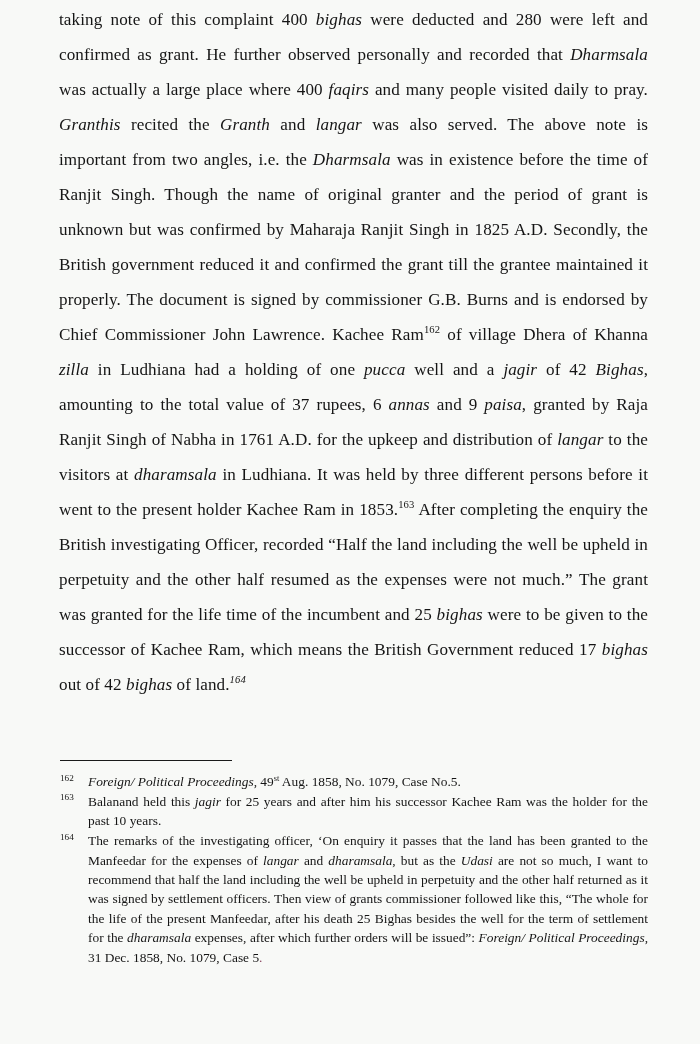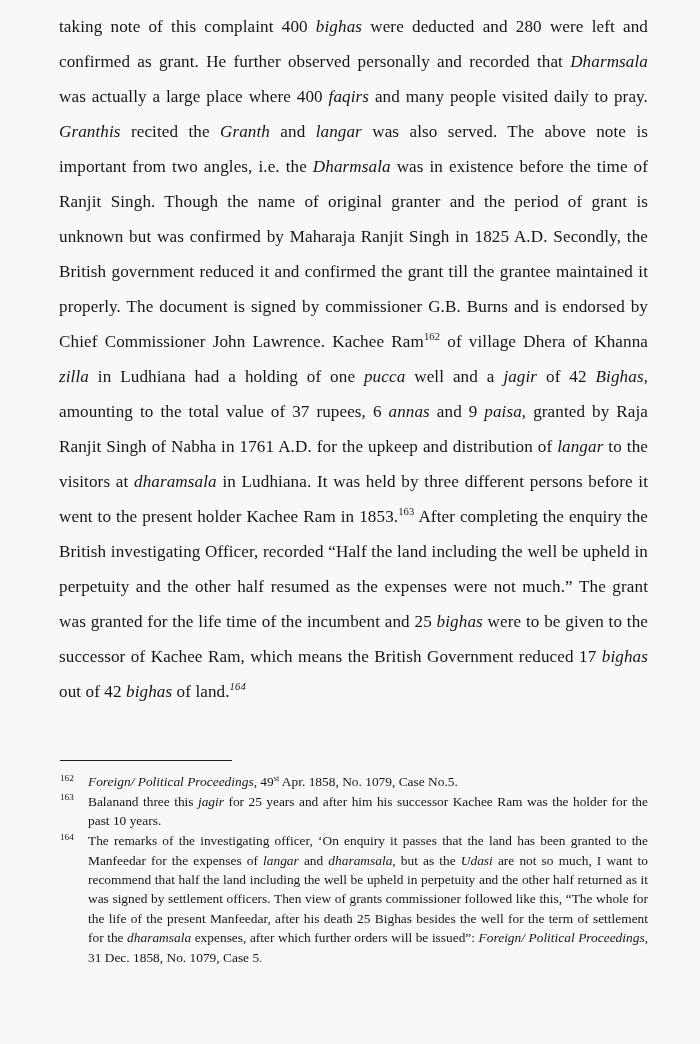--- a/index.html
+++ b/index.html
@@ -30,21 +30,21 @@
     line-height: 35px;
     text-align: justify;
     text-justify: inter-word;
     letter-spacing: 0.1px;
   }
   .body-text p {
     margin: 0;
     text-indent: 0;
   }
   .body-text p.first {
-    padding-top: 9px;
+    padding-top: 2px;
   }
   i, .it {
     font-style: italic;
   }
   sup.ref {
     font-size: 0.62em;
     vertical-align: super;
     line-height: 0;
   }
   sup.ref-it {
@@ -99,25 +99,25 @@
 
   <div class="body-text">
     <p class="first" id="para-1"><span>taking note of this complaint 400 </span><i>bighas</i><span> were deducted and 280 were left and confirmed as grant. He further observed personally and recorded that </span><i>Dharmsala</i><span> was actually a large place where 400 </span><i>faqirs</i><span> and many people visited daily to pray. </span><i>Granthis</i><span> recited the </span><i>Granth</i><span> and </span><i>langar</i><span> was also served. The above note is important from two angles, i.e. the </span><i>Dharmsala</i><span> was in existence  before the time of Ranjit Singh. Though the name of original granter and the period of grant is unknown but was confirmed by Maharaja Ranjit Singh in 1825 A.D.  Secondly, the British government reduced it and confirmed the grant till the grantee maintained it properly.  The document is signed by commissioner G.B. Burns and is endorsed by Chief Commissioner John Lawrence. Kachee Ram</span><sup class="ref">162</sup><span> of village Dhera of Khanna </span><i>zilla</i><span> in Ludhiana had a holding of one </span><i>pucca</i><span> well and a </span><i>jagir</i><span> of 42 </span><i>Bighas</i><span>, amounting to the total value of 37 rupees,  6 </span><i>annas</i><span> and 9 </span><i>paisa</i><span>, granted by Raja Ranjit Singh of Nabha in 1761 A.D. for the upkeep and distribution of </span><i>langar</i><span> to the visitors at </span><i>dharamsala</i><span> in Ludhiana. It was held by three different persons before it went to the present holder Kachee Ram in 1853.</span><sup class="ref">163</sup><span> After completing the enquiry the British investigating Officer, recorded “Half the land including the well be upheld in perpetuity and the other half resumed as the expenses were not much.” The grant was granted for the life time of the incumbent and 25 </span><i>bighas</i><span> were to be given to the successor of Kachee Ram, which means the British Government reduced 17 </span><i>bighas</i><span> out of 42 </span><i>bighas</i><span> of land.</span><sup class="ref-it">164</sup></p>
   </div>
 
   <div class="footnote-rule"></div>
 
   <div class="footnotes" id="footnotes-container">
       <div class="fn">
         <span class="fn-num">162</span>
-        <span class="fn-text"><i>Foreign/ Political Proceedings</i><span>, 49</span><sup class="ref">st</sup><span> Apr. 1858, No. 1079, Case No.5.</span></span>
+        <span class="fn-text"><i>Foreign/ Political Proceedings</i><span>, 49</span><sup class="ref">st</sup><span> Aug. 1858, No. 1079, Case No.5.</span></span>
       </div>
       <div class="fn">
         <span class="fn-num">163</span>
-        <span class="fn-text"><span>Balanand three this </span><i>jagir</i><span> for 25 years and after him his successor Kachee Ram was the holder for the past 10 years.</span></span>
+        <span class="fn-text"><span>Balanand held this </span><i>jagir</i><span> for 25 years and after him his successor Kachee Ram was the holder for the past 10 years.</span></span>
       </div>
       <div class="fn">
         <span class="fn-num">164</span>
         <span class="fn-text"><span>The remarks of the investigating officer, ‘On enquiry it passes that the land has been granted to the Manfeedar for the expenses of </span><i>langar</i><span> and </span><i>dharamsala</i><span>, but as the </span><i>Udasi</i><span> are not so much, I want to recommend that half the land including the well be upheld in perpetuity and the other half returned as it was signed by settlement officers. Then view of grants commissioner followed like this, “The whole for the life of the present Manfeedar, after his death 25 Bighas besides the well for the term of settlement for the </span><i>dharamsala</i><span> expenses, after which further orders will be issued”: </span><i>Foreign/ Political Proceedings</i><span>, 31 Dec. 1858, No. 1079, Case 5</span><span class="dot-tint">.</span></span>
       </div>
     </div>
 
 </div>
 
 </body></html>

